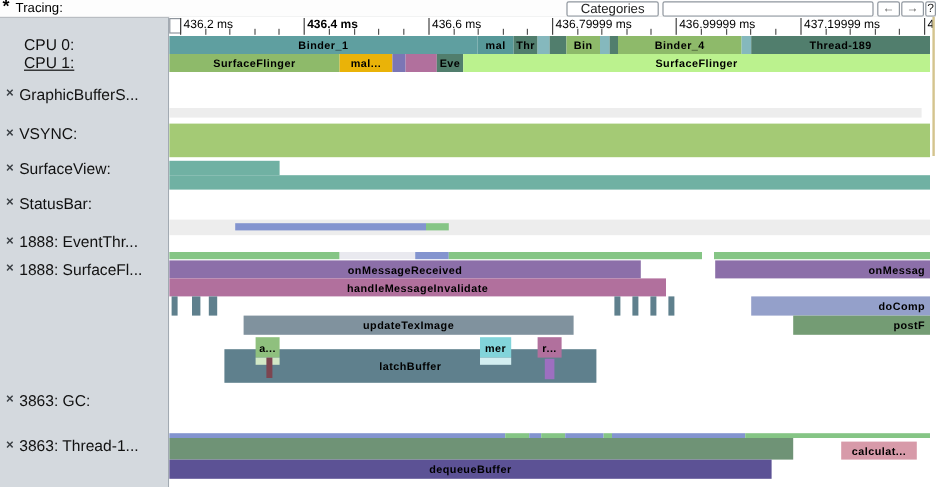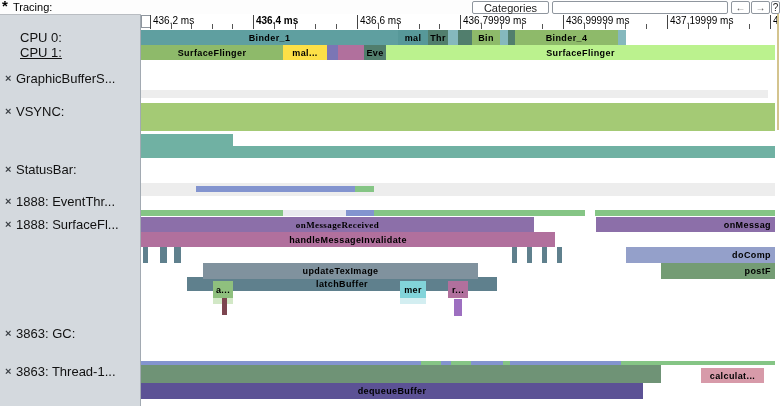--- a/index.html
+++ b/index.html
@@ -56,20 +56,21 @@
     <button class="btn btn-back">←</button>
     <button class="btn btn-fwd">→</button>
     <button class="btn btn-help">?</button>
   </div>
 
   <div class="sidebar" id="sidebar">
       <div class="side-row nocls" style="top: 15px;"><span class="side-label">CPU 0:</span></div>
       <div class="side-row nocls" style="top: 30px; text-decoration: underline;"><span class="side-label">CPU 1:</span></div>
       <div class="side-row" style="top: 56px;"><span class="side-close">×</span><span class="side-label">GraphicBufferS...</span></div>
       <div class="side-row" style="top: 89px;"><span class="side-close">×</span><span class="side-label">VSYNC:</span></div>
+      <div class="side-row" style="top: 118px;"><span class="side-close">×</span><span class="side-label">SurfaceView:</span></div>
       <div class="side-row" style="top: 147px;"><span class="side-close">×</span><span class="side-label">StatusBar:</span></div>
       <div class="side-row" style="top: 179px;"><span class="side-close">×</span><span class="side-label">1888: EventThr...</span></div>
       <div class="side-row" style="top: 202px;"><span class="side-close">×</span><span class="side-label">1888: SurfaceFl...</span></div>
       <div class="side-row" style="top: 311px;"><span class="side-close">×</span><span class="side-label">3863: GC:</span></div>
       <div class="side-row" style="top: 349px;"><span class="side-close">×</span><span class="side-label">3863: Thread-1...</span></div>
     </div>
 
   <div class="ruler" id="ruler">
     <div class="corner-box"></div>
   <div class="tickline" style="left: 9px;"></div>
@@ -116,45 +117,46 @@
       <div class="seg" style="left: 0px; top: 0px; width: 257px; height: 15px; background: rgb(95, 159, 160);">Binder_1</div>
       <div class="seg" style="left: 257px; top: 0px; width: 30px; height: 15px; background: rgb(87, 152, 153);">mal</div>
       <div class="seg" style="left: 287px; top: 0px; width: 20px; height: 15px; background: rgb(81, 126, 109);">Thr</div>
       <div class="seg" style="left: 307px; top: 0px; width: 10px; height: 15px; background: rgb(133, 184, 189);"></div>
       <div class="seg" style="left: 317px; top: 0px; width: 14px; height: 15px; background: rgb(81, 126, 109);"></div>
       <div class="seg" style="left: 331px; top: 0px; width: 28px; height: 16px; background: rgb(142, 186, 106);">Bin</div>
       <div class="seg" style="left: 359px; top: 0px; width: 8px; height: 15px; background: rgb(133, 184, 189);"></div>
       <div class="seg" style="left: 367px; top: 0px; width: 7px; height: 15px; background: rgb(81, 126, 109);"></div>
       <div class="seg" style="left: 374px; top: 0px; width: 103px; height: 15px; background: rgb(142, 186, 106);">Binder_4</div>
       <div class="seg" style="left: 477px; top: 0px; width: 8px; height: 15px; background: rgb(133, 184, 189);"></div>
+      <div class="seg" style="left: 485px; top: 0px; width: 149px; height: 15px; background: rgb(81, 126, 109);">Thread-189</div>
       <div class="seg" style="left: 0px; top: 15px; width: 142px; height: 15px; background: rgb(142, 186, 106);">SurfaceFlinger</div>
-      <div class="seg" style="left: 142px; top: 15px; width: 44px; height: 15px; background: #fde047;">mal...</div>
+      <div class="seg" style="left: 142px; top: 15px; width: 44px; height: 15px; background: #eab308;">mal...</div>
       <div class="seg" style="left: 186px; top: 15px; width: 11px; height: 15px; background: rgb(123, 118, 181);"></div>
       <div class="seg" style="left: 197px; top: 15px; width: 26px; height: 15px; background: rgb(177, 112, 157);"></div>
       <div class="seg" style="left: 223px; top: 15px; width: 22px; height: 15px; background: rgb(81, 126, 109);">Eve</div>
       <div class="seg" style="left: 245px; top: 15px; width: 389px; height: 15px; background: rgb(187, 242, 142);">SurfaceFlinger</div>
       <div class="seg" style="left: 0px; top: 60px; width: 627px; height: 8px; background: rgb(237, 237, 237);"></div>
       <div class="seg" style="left: 0px; top: 73px; width: 634px; height: 28px; background: rgb(164, 202, 117);"></div>
       <div class="seg" style="left: 0px; top: 104px; width: 92px; height: 12px; background: rgb(112, 177, 163);"></div>
       <div class="seg" style="left: 0px; top: 116px; width: 634px; height: 12px; background: rgb(112, 177, 163);"></div>
       <div class="seg" style="left: 0px; top: 153px; width: 634px; height: 13px; background: rgb(237, 237, 237);"></div>
       <div class="seg" style="left: 55px; top: 156px; width: 159px; height: 6px; background: rgb(131, 148, 207);"></div>
       <div class="seg" style="left: 214px; top: 156px; width: 19px; height: 6px; background: rgb(133, 197, 133);"></div>
       <div class="seg" style="left: 0px; top: 180px; width: 142px; height: 6px; background: rgb(133, 197, 133);"></div>
       <div class="seg" style="left: 142px; top: 180px; width: 63px; height: 6px; background: rgb(233, 233, 239);"></div>
       <div class="seg" style="left: 205px; top: 180px; width: 28px; height: 6px; background: rgb(131, 148, 207);"></div>
       <div class="seg" style="left: 233px; top: 180px; width: 211px; height: 6px; background: rgb(133, 197, 133);"></div>
       <div class="seg" style="left: 454px; top: 180px; width: 180px; height: 6px; background: rgb(133, 197, 133);"></div>
-      <div class="seg" style="left: 0px; top: 187px; width: 393px; height: 15px; background: rgb(140, 111, 169); font-family: Liberation Serif, serif;">onMessageReceived</div>
+      <div class="seg" style="left: 0px; top: 187px; width: 393px; height: 15px; background: rgb(140, 111, 169);">onMessageReceived</div>
       <div class="seg r" style="left: 455px; top: 187px; width: 179px; height: 15px; background: rgb(140, 111, 169);">onMessag</div>
       <div class="seg" style="left: 0px; top: 202px; width: 414px; height: 15px; background: rgb(177, 112, 157);">handleMessageInvalidate</div>
       <div class="seg" style="left: 2px; top: 217px; width: 5px; height: 16px; background: rgb(95, 128, 141);"></div>
       <div class="seg" style="left: 19px; top: 217px; width: 7px; height: 16px; background: rgb(95, 128, 141);"></div>
       <div class="seg" style="left: 33px; top: 217px; width: 7px; height: 16px; background: rgb(95, 128, 141);"></div>
-      <div class="seg" style="left: 46px; top: 219px; width: 310px; height: 14px; background: rgb(95, 128, 141); margin-top: 28px;">latchBuffer</div>
+      <div class="seg" style="left: 46px; top: 233px; width: 310px; height: 28px; background: rgb(95, 128, 141); margin-top: 28px;">latchBuffer</div>
       <div class="seg" style="left: 371px; top: 217px; width: 5px; height: 16px; background: rgb(95, 128, 141);"></div>
       <div class="seg" style="left: 386px; top: 217px; width: 5px; height: 16px; background: rgb(95, 128, 141);"></div>
       <div class="seg" style="left: 401px; top: 217px; width: 5px; height: 16px; background: rgb(95, 128, 141);"></div>
       <div class="seg" style="left: 416px; top: 217px; width: 5px; height: 16px; background: rgb(95, 128, 141);"></div>
       <div class="seg r" style="left: 485px; top: 217px; width: 149px; height: 16px; background: rgb(148, 160, 202);">doComp</div>
       <div class="seg" style="left: 62px; top: 233px; width: 275px; height: 16px; background: rgb(128, 146, 158);">updateTexImage</div>
       <div class="seg r" style="left: 520px; top: 233px; width: 114px; height: 16px; background: rgb(116, 156, 116);">postF</div>
       <div class="seg" style="left: 72px; top: 251px; width: 20px; height: 17px; background: rgb(143, 192, 126);">a...</div>
       <div class="seg" style="left: 259px; top: 251px; width: 26px; height: 17px; background: rgb(130, 212, 218);">mer</div>
       <div class="seg" style="left: 307px; top: 251px; width: 20px; height: 17px; background: rgb(177, 112, 157);">r...</div>

